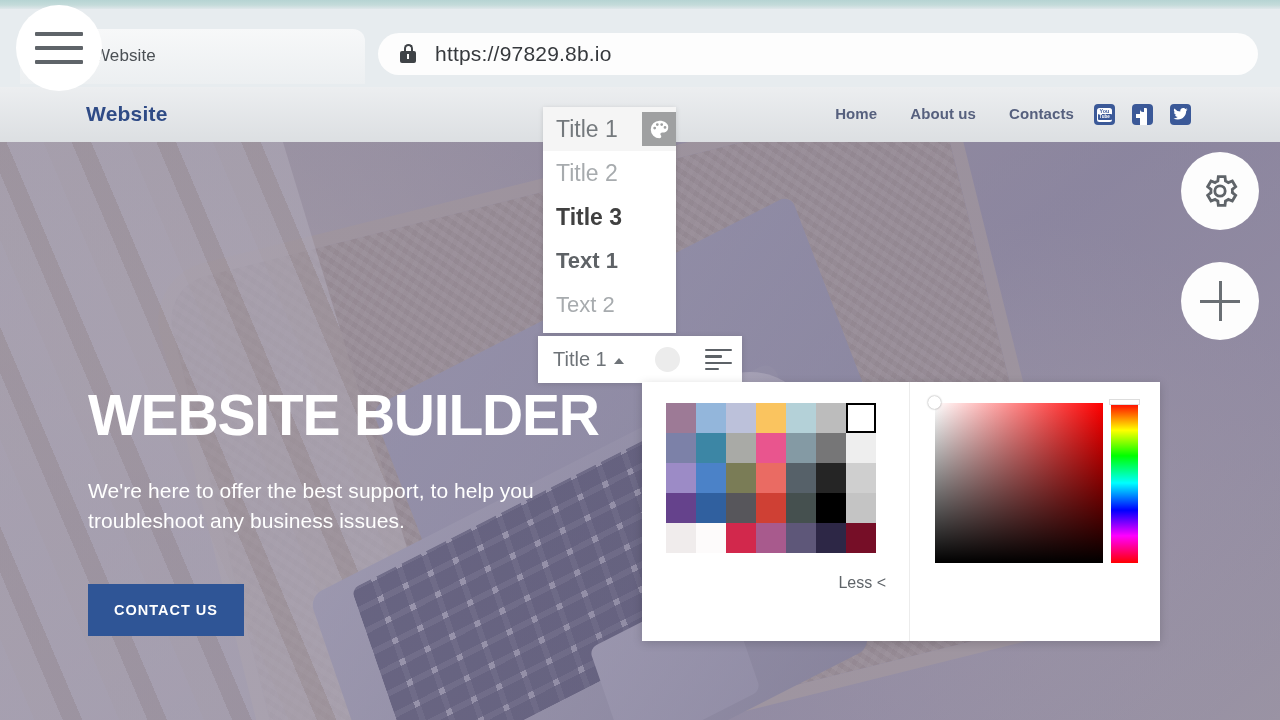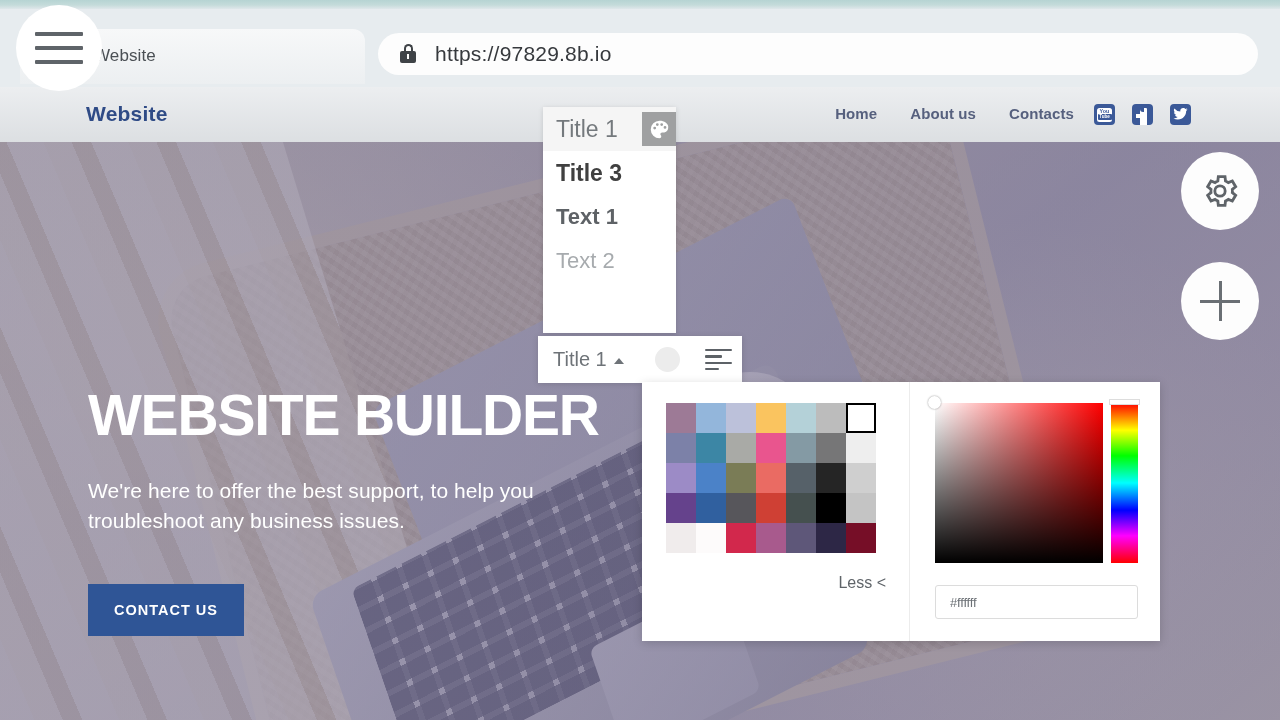--- a/index.html
+++ b/index.html
@@ -406,20 +406,23 @@
   </div>
 
   <div class="style-menu">
     <div class="style-item is-active">
       <span class="s-t1">Title 1</span>
       <span class="palette-chip">
         <svg width="21" height="21" viewBox="0 0 24 24">
           <path fill="#ffffff" d="M12 2a10 10 0 1 0 0 20c1.1 0 2-.9 2-2 0-.5-.2-1-.5-1.3-.3-.4-.5-.8-.5-1.2 0-1.1.9-2 2-2h2.4A6.6 6.6 0 0 0 22 8.9C22 5 17.5 2 12 2zm-5.5 10a1.6 1.6 0 1 1 0-3.2 1.6 1.6 0 0 1 0 3.2zm3-4a1.6 1.6 0 1 1 0-3.2 1.6 1.6 0 0 1 0 3.2zm5 0a1.6 1.6 0 1 1 0-3.2 1.6 1.6 0 0 1 0 3.2zm3.8 3.2a1.6 1.6 0 1 1 0-3.2 1.6 1.6 0 0 1 0 3.2z"></path>
         </svg>
       </span>
+    </div>
+    <div class="style-item">
+      <span class="s-t2">Title 2</span>
     </div>
     <div class="style-item">
       <span class="s-t3">Title 3</span>
     </div>
     <div class="style-item">
       <span class="s-x1">Text 1</span>
     </div>
     <div class="style-item">
       <span class="s-x2">Text 2</span>
     </div>
@@ -479,19 +482,16 @@
           <div class="swatch" style="background: rgb(118, 14, 39);"></div>
         </div>
       <span class="less-link">Less &lt;</span>
     </div>
     <div class="pop-right">
       <div class="sv-area">
         <span class="sv-handle"></span>
       </div>
       <div class="hue-strip"></div>
       <div class="hue-handle"></div>
-      <div class="hex-field">
-        <span class="hex-value">#ffffff</span>
-      </div>
     </div>
   </div>
 
 </div>
 
 </body></html>

